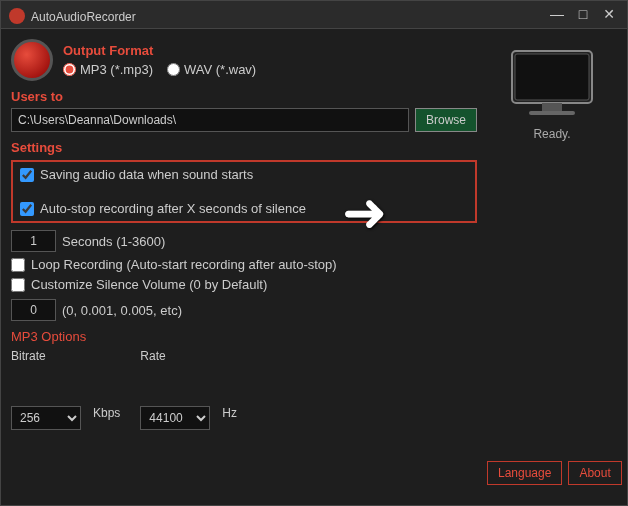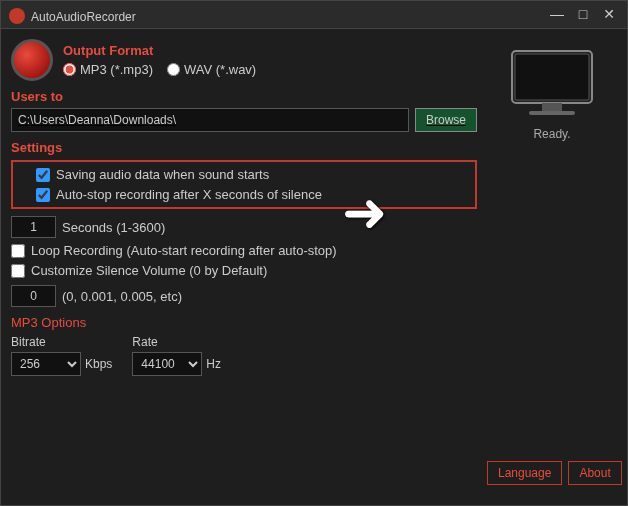--- a/index.html
+++ b/index.html
@@ -116,21 +116,21 @@
       cursor: pointer;
     }
     .radio-item input[type="radio"] {
       accent-color: #e74c3c;
       cursor: pointer;
     }
 
     
     .save-section { display: flex; flex-direction: column; gap: 4px; }
     .section-label { color: #e74c3c; font-weight: bold; font-size: 13px; }
-    .save-row { display: flex; gap: 6px; align-items: flex-start; text-decoration: underline; }
+    .save-row { display: flex; gap: 6px; align-items: flex-start; }
     .path-input {
       flex: 1;
       background: #111;
       border: 1px solid #555;
       color: #ccc;
       padding: 3px 6px;
       font-size: 12px;
       height: 24px;
     }
     .browse-btn {
@@ -140,24 +140,24 @@
       padding: 3px 10px;
       cursor: pointer;
       font-size: 12px;
       height: 24px;
     }
 
     
     .settings-section { display: flex; flex-direction: column; gap: 5px; }
     .settings-box {
       border: 2px solid #c0392b;
-      padding: 5px 23px;
-      display: flex;
-      flex-direction: column;
-      gap: 5px;
+      padding: 5px 7px;
+      display: flex;
+      flex-direction: column;
+      gap: 19px;
       background: #1e1e1e;
     }
     .checkbox-item {
       display: flex;
       align-items: center;
       gap: 6px;
       color: #ccc;
       cursor: pointer;
     }
     .checkbox-item input[type="checkbox"] {
@@ -187,21 +187,21 @@
     
     .mp3-section { display: flex; flex-direction: column; gap: 5px; }
     .mp3-label { color: #e74c3c; font-weight: normal; font-size: 13px; }
     .mp3-row {
       display: flex;
       gap: 20px;
       align-items: flex-start;
     }
     .mp3-field { display: flex; flex-direction: column; gap: 3px; }
     .mp3-field-label { color: #ccc; font-size: 12px; }
-    .mp3-select-row { display: flex; align-items: center; gap: 4px; }
+    .mp3-select-row { display: flex; align-items: flex-start; gap: 12px; margin-top: 40px; }
     .mp3-select {
       background: #111;
       border: 1px solid #555;
       color: #ccc;
       padding: 2px 4px;
       font-size: 12px;
       height: 24px;
       width: 70px;
     }
     .unit-label { color: #ccc; font-size: 12px; }

